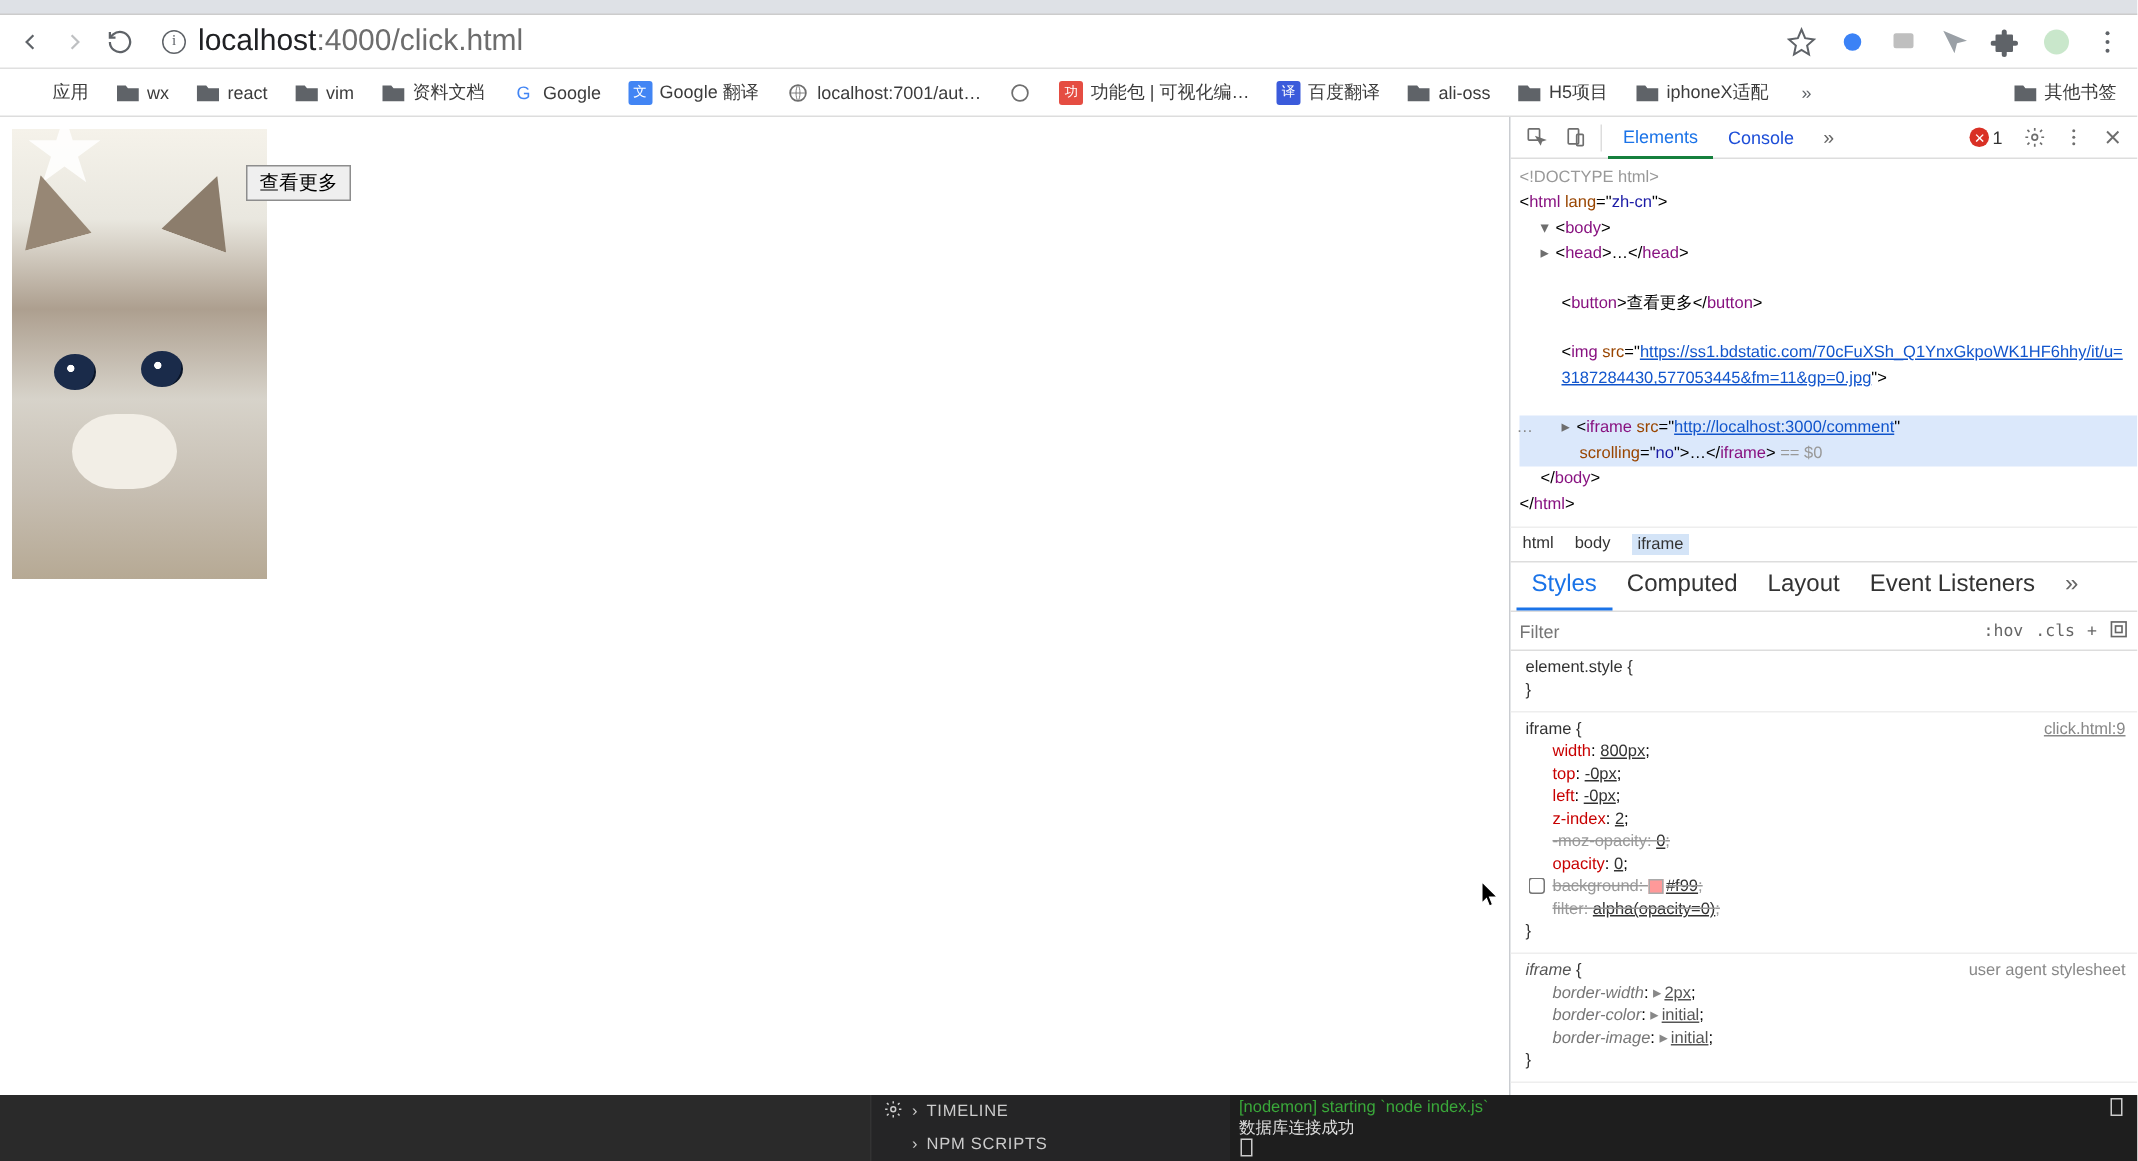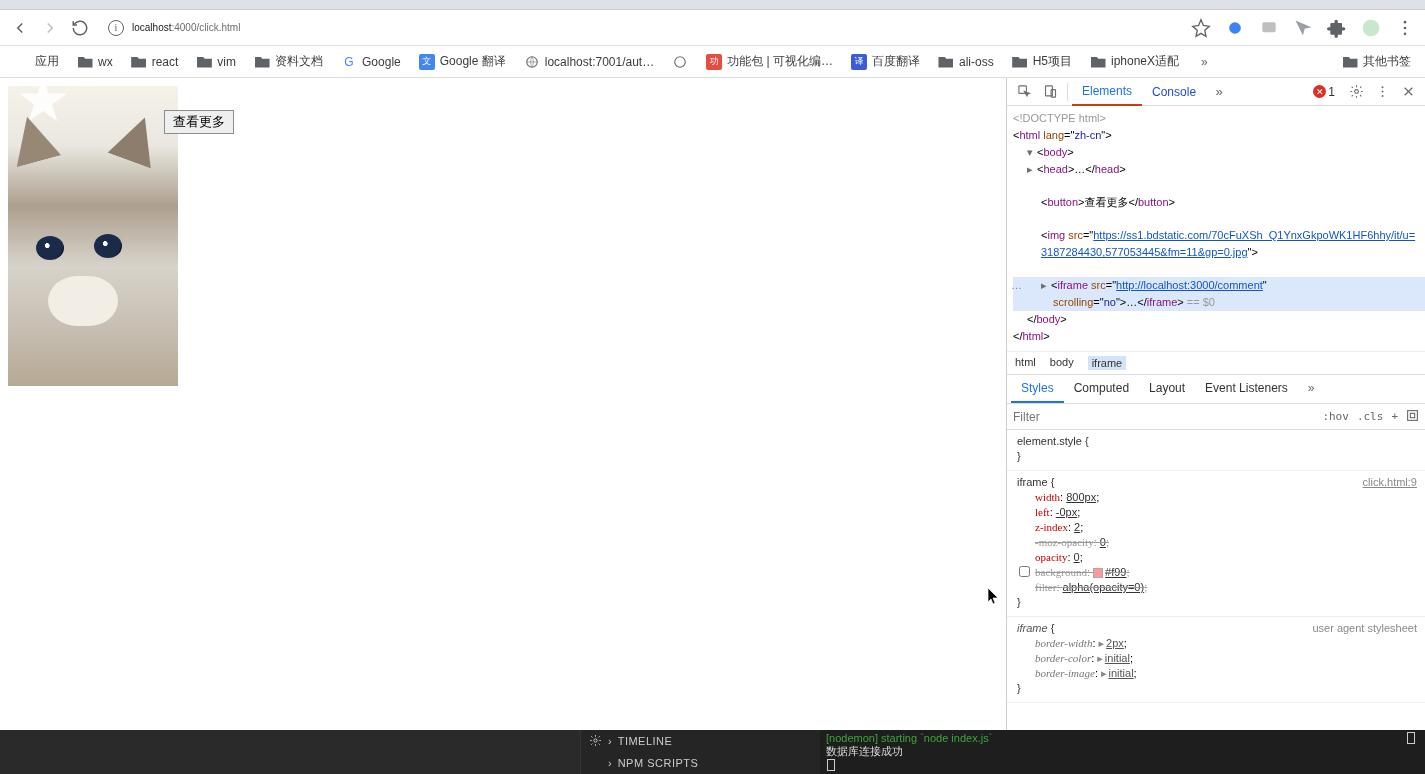--- a/index.html
+++ b/index.html
@@ -5,21 +5,21 @@
   * { box-sizing: border-box; margin: 0; padding: 0; font-family: -apple-system, BlinkMacSystemFont, "Segoe UI", Arial, sans-serif; }
   body { width: 1425px; height: 774px; overflow: hidden; background: #fff; position: relative; }
 
   .tab-strip { height: 10px; background: #dee1e6; border-bottom: 1px solid #ccc; }
 
   .toolbar { height: 36px; display: flex; align-items: center; gap: 10px; padding: 0 10px; background: #fff; border-bottom: 1px solid #e0e0e0; }
   .nav-icon { width: 20px; height: 20px; display: flex; align-items: center; justify-content: center; color: #5f6368; }
   .nav-icon svg { width: 18px; height: 18px; }
   .url-bar { flex: 1; display: flex; align-items: center; gap: 8px; height: 28px; padding: 0 8px; }
   .url-prefix { width: 16px; height: 16px; border: 1.4px solid #5f6368; border-radius: 50%; display: flex; align-items: center; justify-content: center; font-size: 10px; color: #5f6368; font-family: serif; }
-  .url-text { color: #6d6d6d; font-size: 10px; }
+  .url-text { color: #6d6d6d; font-size: 20px; }
   .url-text .host { color: #202124; }
   .tb-icons { display: flex; gap: 14px; align-items: center; }
   .tb-ico { width: 20px; height: 20px; display: flex; align-items: center; justify-content: center; color: #5f6368; }
 
   .bookmarks { height: 32px; display: flex; align-items: center; gap: 6px; padding: 0 8px; background: #fff; border-bottom: 1px solid #ddd; font-size: 12px; color: #3c3c3c; }
   .bm { display: flex; align-items: center; gap: 5px; padding: 3px 6px; white-space: nowrap; }
   .bm-ico { width: 16px; height: 16px; display: flex; align-items: center; justify-content: center; }
   .folder-ico { width: 15px; height: 12px; background: #5f6368; clip-path: polygon(0 12%, 42% 12%, 52% 28%, 100% 28%, 100% 100%, 0 100%); }
   .apps-ico { display: grid; grid-template-columns: 4px 4px 4px; grid-template-rows: 4px 4px 4px; gap: 1.5px; }
   .apps-ico span:nth-child(1){background:#ea4335}.apps-ico span:nth-child(2){background:#fbbc04}.apps-ico span:nth-child(3){background:#34a853}
@@ -38,49 +38,49 @@
   .cat-img .ear.l { left: 2px; transform: rotate(-15deg); }
   .cat-img .ear.r { right: 18px; transform: rotate(20deg); background:#8c7d6c; }
   .cat-img .muzzle { position:absolute; left:40px; top:190px; width:70px; height:50px; background:#f2eee6; border-radius:50%/60%; }
   .btn-more { position: absolute; left: 164px; top: 32px; padding: 2px 8px; background: #efefef; border: 1px solid #8d8d8d; font-size: 13px; }
 
   .devtools { flex: 1; border-left: 1px solid #cacdd1; background: #fff; display: flex; flex-direction: column; font-size: 12px; min-width: 0; }
   .dt-bar { height: 28px; display: flex; align-items: center; border-bottom: 1px solid #ddd; padding: 0 4px; }
   .dt-bar .ico { width: 26px; height: 26px; display: flex; align-items: center; justify-content: center; color: #6e6e6e; }
   .dt-bar .sep { width: 1px; height: 18px; background: #ddd; margin: 0 4px; }
   .dt-tab { padding: 6px 10px; color: #1d4ed8; }
-  .dt-tab.active { color: #1a73e8; border-bottom: 2px solid #c2410c; }
+  .dt-tab.active { color: #1a73e8; border-bottom: 2px solid #15803d; }
   .dt-bar .err { margin-left: auto; display: flex; align-items: center; gap: 2px; color: #333; }
   .err-badge { width: 13px; height: 13px; border-radius: 50%; background: #d93025; color: #fff; font-size: 9px; display: flex; align-items: center; justify-content: center; }
 
   .dt-elements { font-family: Menlo, Consolas, monospace; font-size: 11px; line-height: 17px; padding: 4px 0 6px 6px; white-space: nowrap; overflow: hidden; }
   .dt-elements .indent1 { padding-left: 14px; } .dt-elements .indent2 { padding-left: 28px; margin-top: 16px; }
   .tg { color: #881280; } .at { color: #994500; } .av { color: #1a1aa6; } .lk { color: #1155cc; text-decoration: underline; } .gr { color: #999; }
   .rowsel { background: #dbe8fb; position: relative; }
   .rowsel::before { content: "…"; position: absolute; left: -2px; color: #888; }
   .tri { color: #6e6e6e; margin-right: 2px; display: inline-block; width: 8px; }
 
   .breadcrumb { display: flex; gap: 14px; padding: 4px 8px; border-top: 1px solid #eee; border-bottom: 1px solid #ddd; color: #333; font-size: 11px; }
   .breadcrumb span.active { color: #333; background: #d4e4f7; padding: 1px 4px; }
 
   .styles-tabs { display: flex; gap: 0; border-bottom: 1px solid #ddd; padding: 0 4px; }
-  .styles-tabs .stab { padding: 6px 10px; font-size: 12px; color: #333; }
+  .styles-tabs .stab { padding: 6px 10px; font-size: 16px; color: #333; }
   .styles-tabs .stab.active { color: #1a73e8; border-bottom: 2px solid #1a73e8; }
 
   .filter-row { display: flex; align-items: center; border-bottom: 1px solid #ddd; height: 26px; padding: 0 6px; gap: 8px; }
   .filter-row input { border: none; outline: none; flex: 1; font-size: 12px; color: #999; }
   .filter-row .lbl { font-size: 11px; color: #666; font-family: Menlo, monospace; }
 
   .styles-body { flex: 1; overflow: auto; font-family: Menlo, Consolas, monospace; font-size: 11px; line-height: 15px; }
   .rule { padding: 4px 8px 6px 10px; border-bottom: 1px solid #eee; position: relative; }
   .rule .src { position: absolute; right: 8px; top: 4px; color: #888; font-size: 11px; }
   .rule .src.link { text-decoration: underline; color: #888; }
   .sel { color: #333; } .brace { color: #333; }
   .prop { padding-left: 18px; position: relative; }
-  .pn { color: #c80000; font-family: Liberation Serif, serif; } .pv { color: #333; text-decoration: underline; }
+  .pn { color: #c80000; } .pv { color: #333; text-decoration: underline; }
   .strike { text-decoration: line-through; color: #999; }
   .strike .pn { color: #999; }
   .ua .sel { font-style: italic; color: #555; }
   .ua .prop .pn { color: #777; font-style: italic; }
   .ua .prop .pv { color: #555; }
   .ua .tri2 { color: #888; margin-right: 2px; }
   .swatch { display: inline-block; width: 10px; height: 10px; background: #f99; border: 1px solid #aaa; vertical-align: middle; margin-right: 2px; }
   .chk { position: absolute; left: 2px; top: 1px; width: 11px; height: 11px; }
 
   .bottom { position: absolute; left: 0; right: 0; bottom: 0; height: 44px; display: flex; background: #1e1e1e; color: #ccc; font-size: 11px; }
@@ -358,20 +358,21 @@
 
     <div class="styles-body">
       <div class="rule">
         <span class="sel">element.style</span> <span class="brace">{</span><br>
         <span class="brace">}</span>
       </div>
       <div class="rule">
         <span class="src link">click.html:9</span>
         <span class="sel">iframe</span> <span class="brace">{</span>
         <div class="prop"><span class="pn">width</span>: <span class="pv">800px</span>;</div>
+        <div class="prop"><span class="pn">top</span>: <span class="pv">-0px</span>;</div>
         <div class="prop"><span class="pn">left</span>: <span class="pv">-0px</span>;</div>
         <div class="prop"><span class="pn">z-index</span>: <span class="pv">2</span>;</div>
         <div class="prop strike"><span class="pn">-moz-opacity</span>: <span class="pv">0</span>;</div>
         <div class="prop"><span class="pn">opacity</span>: <span class="pv">0</span>;</div>
         <div class="prop strike"><input type="checkbox" class="chk" style=""><span class="pn">background</span>: <span class="swatch"></span><span class="pv">#f99</span>;</div>
         <div class="prop strike"><span class="pn">filter</span>: <span class="pv">alpha(opacity=0)</span>;</div>
         <span class="brace">}</span>
       </div>
       <div class="rule ua">
         <span class="src">user agent stylesheet</span>

